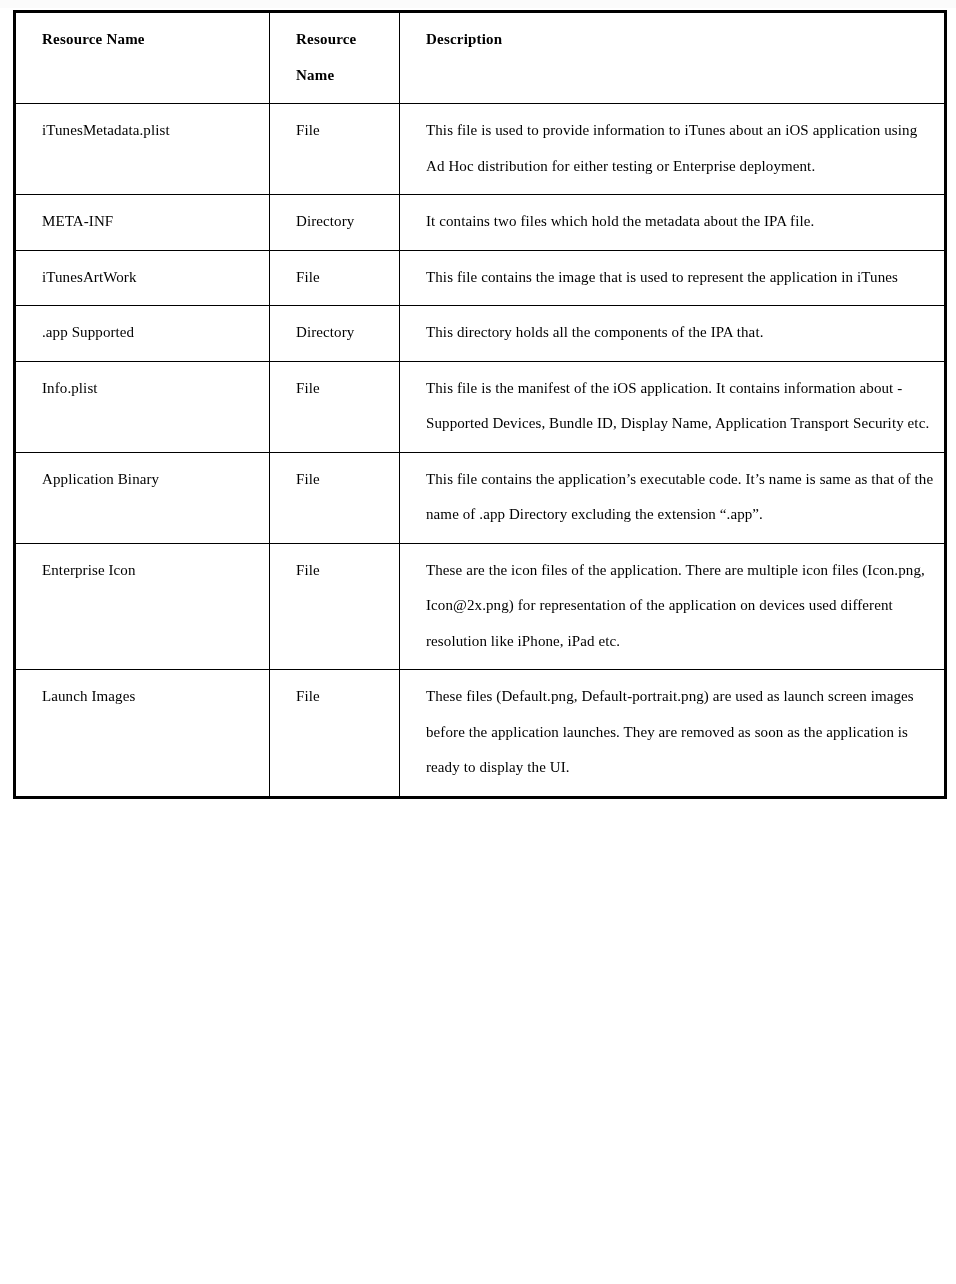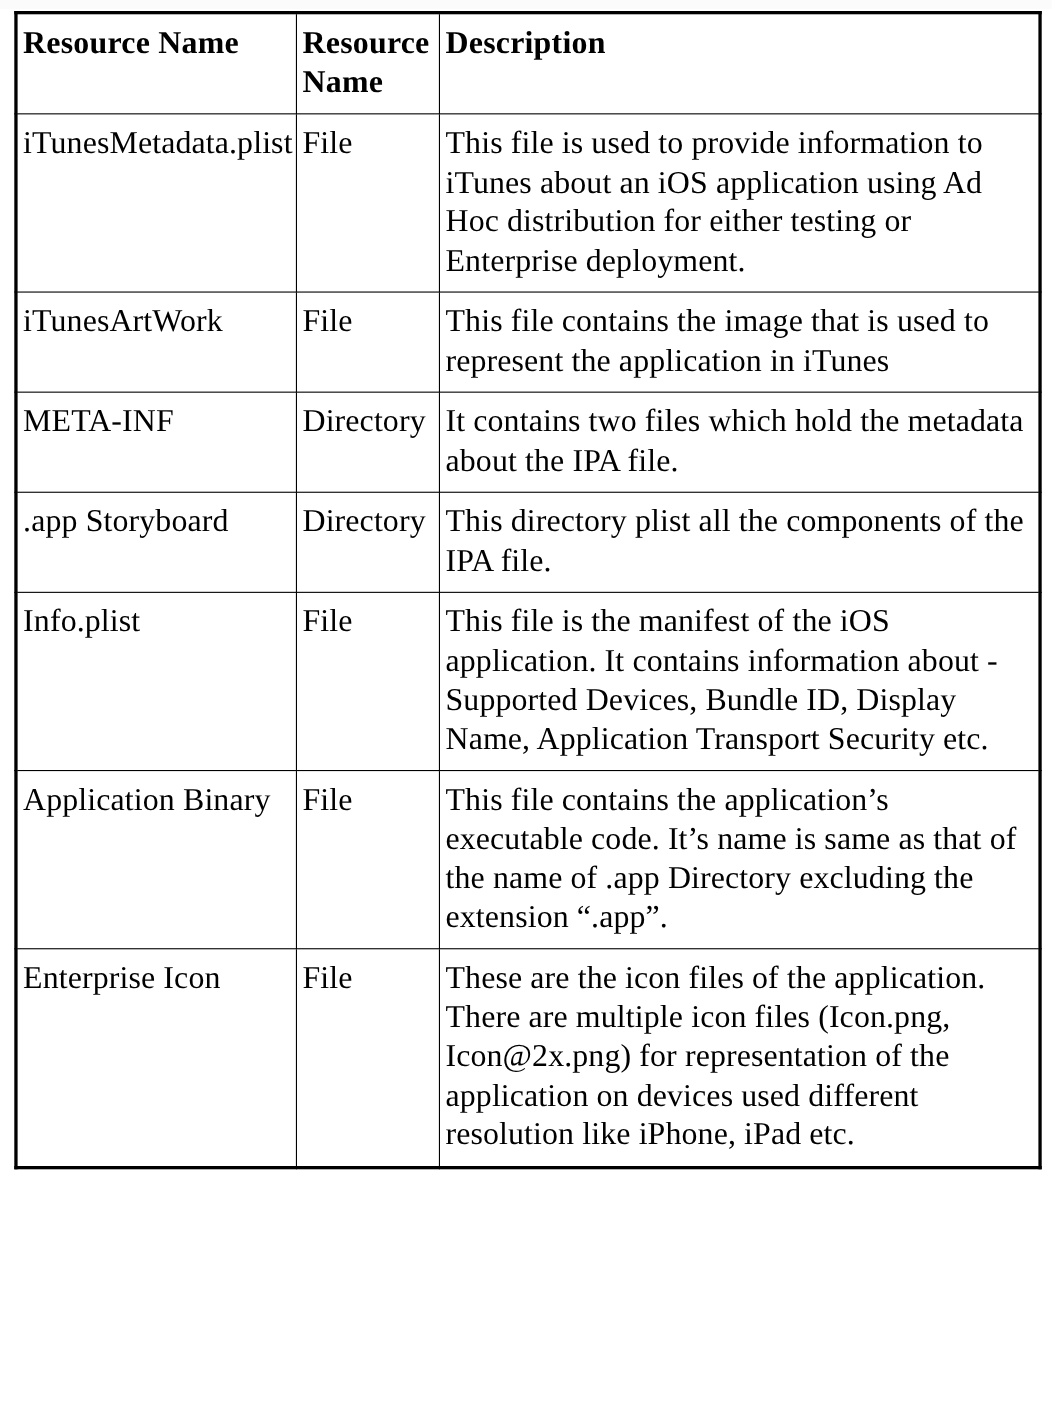--- a/index.html
+++ b/index.html
@@ -42,22 +42,22 @@
     border-collapse: collapse;
     table-layout: fixed;
     width: 931px;
     background: #ffffff;
   }
   table.resource-table td,
   table.resource-table th {
     border: 1.6px solid #000000;
     vertical-align: top;
     text-align: left;
-    padding: 9px 10px 10px 5px;
-    font-size: 29px;
+    padding: 9px 10px 10px 26px;
+    font-size: 15px;
     line-height: 35.5px;
     font-weight: normal;
     letter-spacing: 0.1px;
   }
   table.resource-table {
     border: 3px solid #000000;
   }
   table.resource-table th {
     font-weight: bold;
     letter-spacing: 0.2px;
@@ -92,45 +92,50 @@
           <th>Description</th>
         </tr>
       </thead>
       <tbody id="table-body">
           <tr>
             <td class="cell-name">iTunesMetadata.plist</td>
             <td class="cell-type">File</td>
             <td class="cell-description">This file is used to provide information to iTunes about an iOS application using Ad Hoc distribution for either testing or Enterprise deployment.</td>
           </tr>
           <tr>
+            <td class="cell-name">META-INF</td>
+            <td class="cell-type">Directory</td>
+            <td class="cell-description">It contains two files which hold the metadata about the IPA file.</td>
+          </tr>
+          <tr>
             <td class="cell-name">iTunesArtWork</td>
             <td class="cell-type">File</td>
             <td class="cell-description">This file contains the image that is used to represent the application in iTunes</td>
           </tr>
           <tr>
-            <td class="cell-name">META-INF</td>
+            <td class="cell-name">.app Supported</td>
             <td class="cell-type">Directory</td>
-            <td class="cell-description">It contains two files which hold the metadata about the IPA file.</td>
-          </tr>
-          <tr>
-            <td class="cell-name">.app Storyboard</td>
-            <td class="cell-type">Directory</td>
-            <td class="cell-description">This directory plist all the components of the IPA file.</td>
+            <td class="cell-description">This directory holds all the components of the IPA that.</td>
           </tr>
           <tr>
             <td class="cell-name">Info.plist</td>
             <td class="cell-type">File</td>
             <td class="cell-description">This file is the manifest of the iOS application. It contains information about - Supported Devices, Bundle ID, Display Name, Application Transport Security etc.</td>
           </tr>
           <tr>
             <td class="cell-name">Application Binary</td>
             <td class="cell-type">File</td>
             <td class="cell-description">This file contains the application’s executable code. It’s name is same as that of the name of .app Directory excluding the extension “.app”.</td>
           </tr>
           <tr>
             <td class="cell-name">Enterprise Icon</td>
             <td class="cell-type">File</td>
             <td class="cell-description">These are the icon files of the application. There are multiple icon files (Icon.png, Icon@2x.png) for representation of the application on devices used different resolution like iPhone, iPad etc.</td>
           </tr>
+          <tr>
+            <td class="cell-name">Launch Images</td>
+            <td class="cell-type">File</td>
+            <td class="cell-description">These files (Default.png, Default-portrait.png) are used as launch screen images before the application launches. They are removed as soon as the application is ready to display the UI.</td>
+          </tr>
         </tbody>
     </table>
   </div>
 </div>
 
 </body></html>

